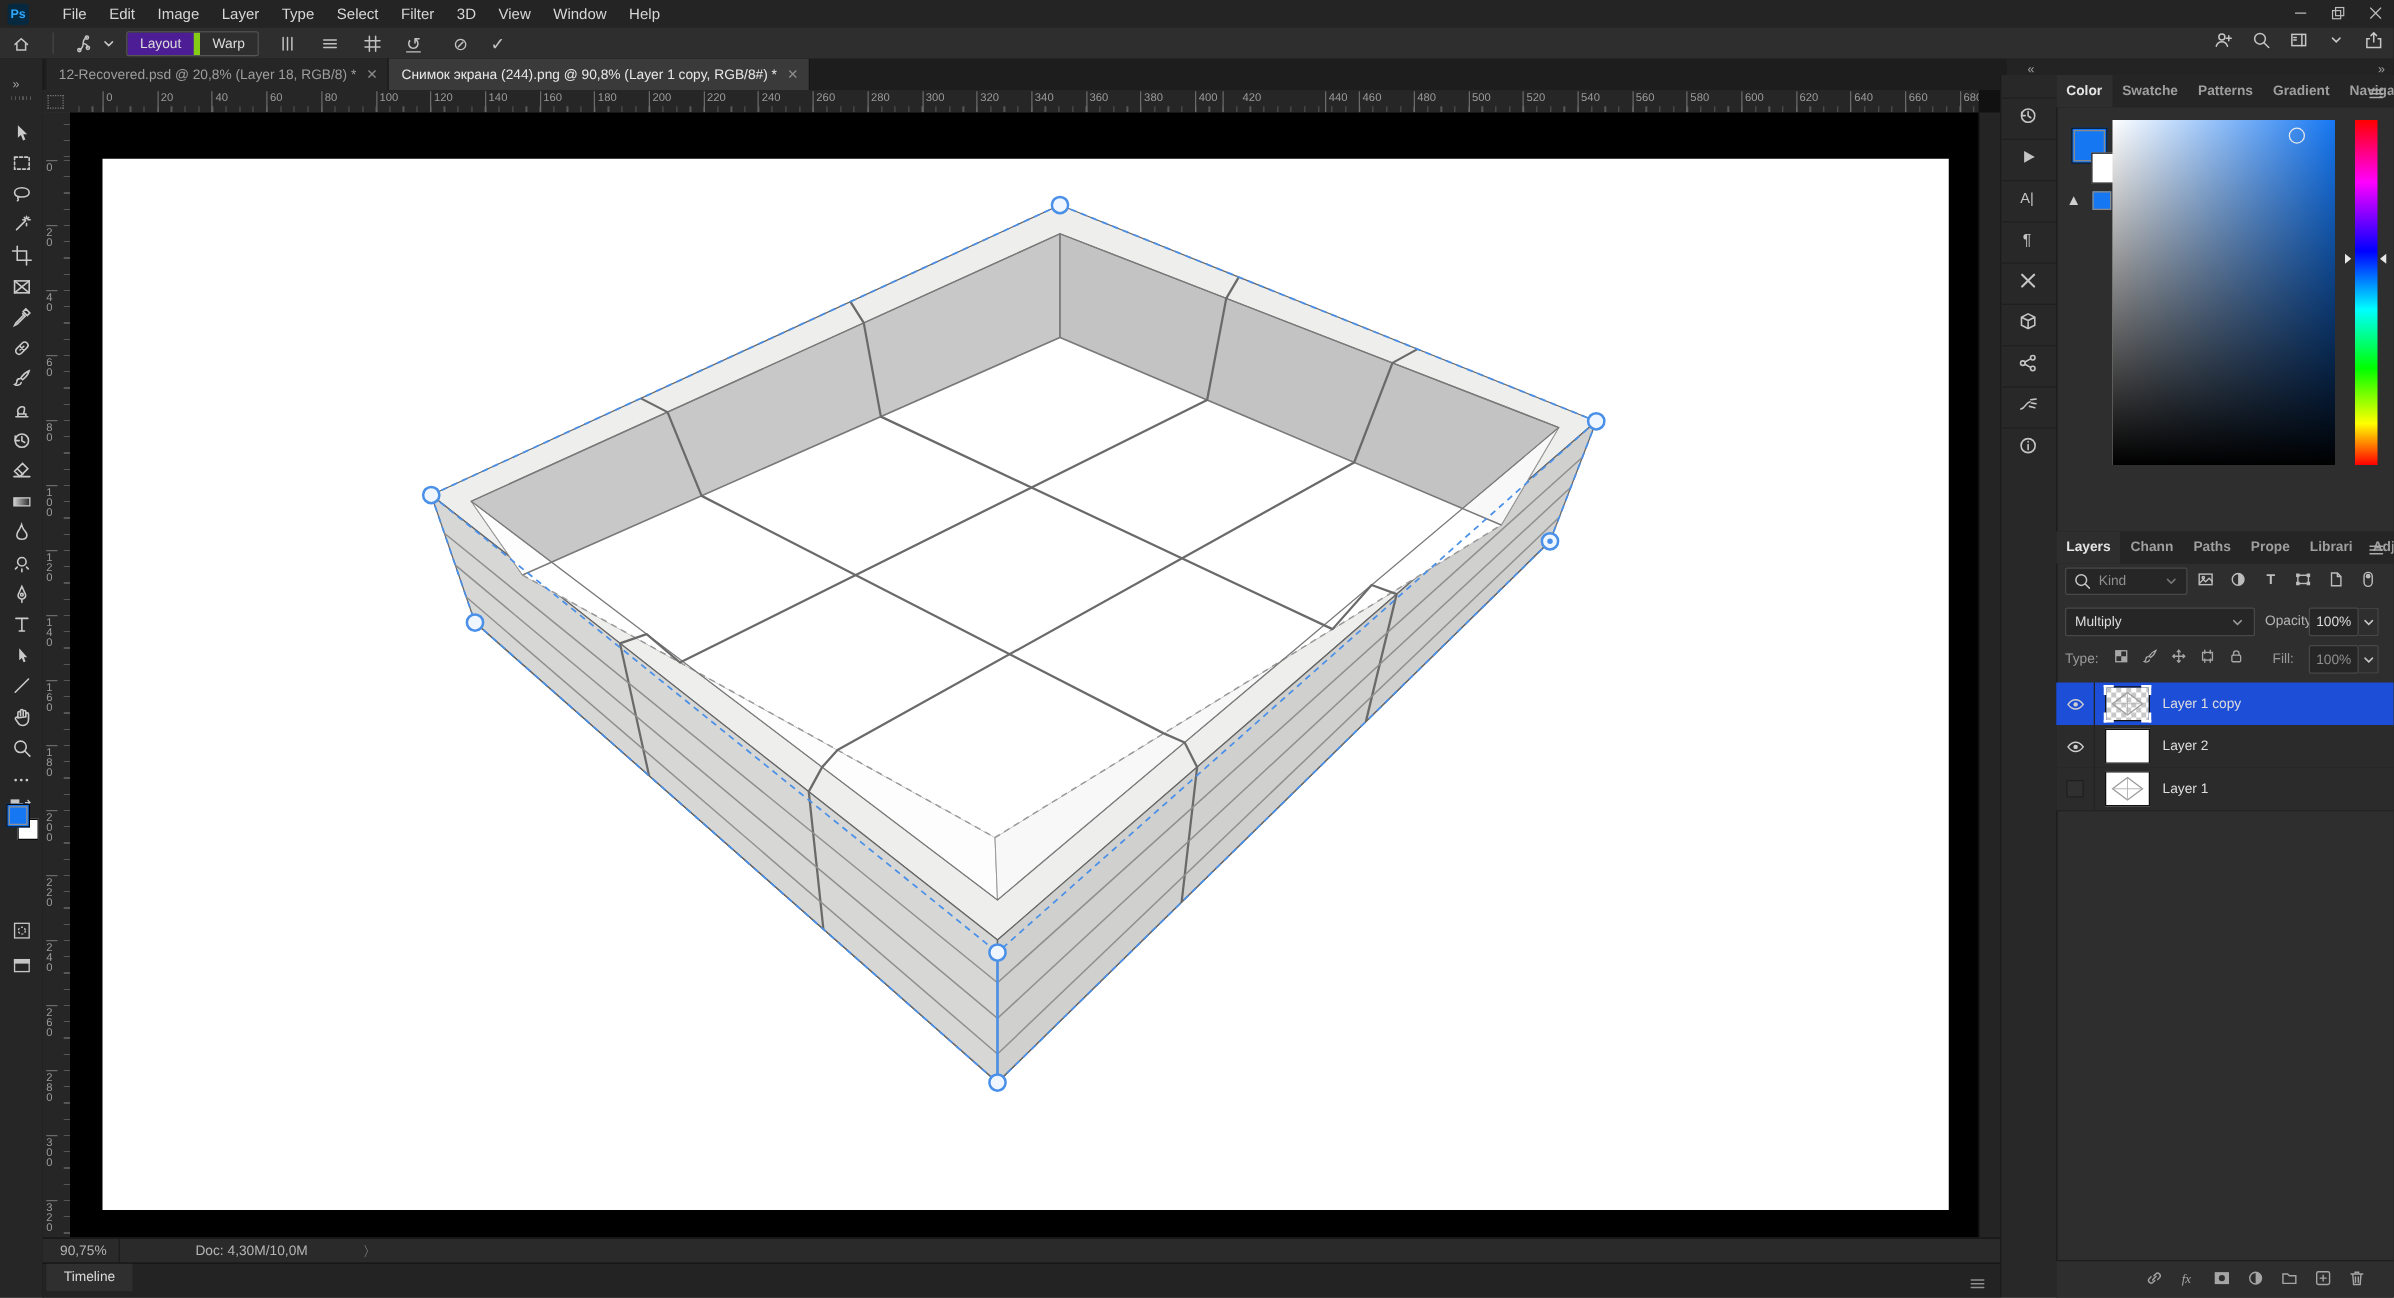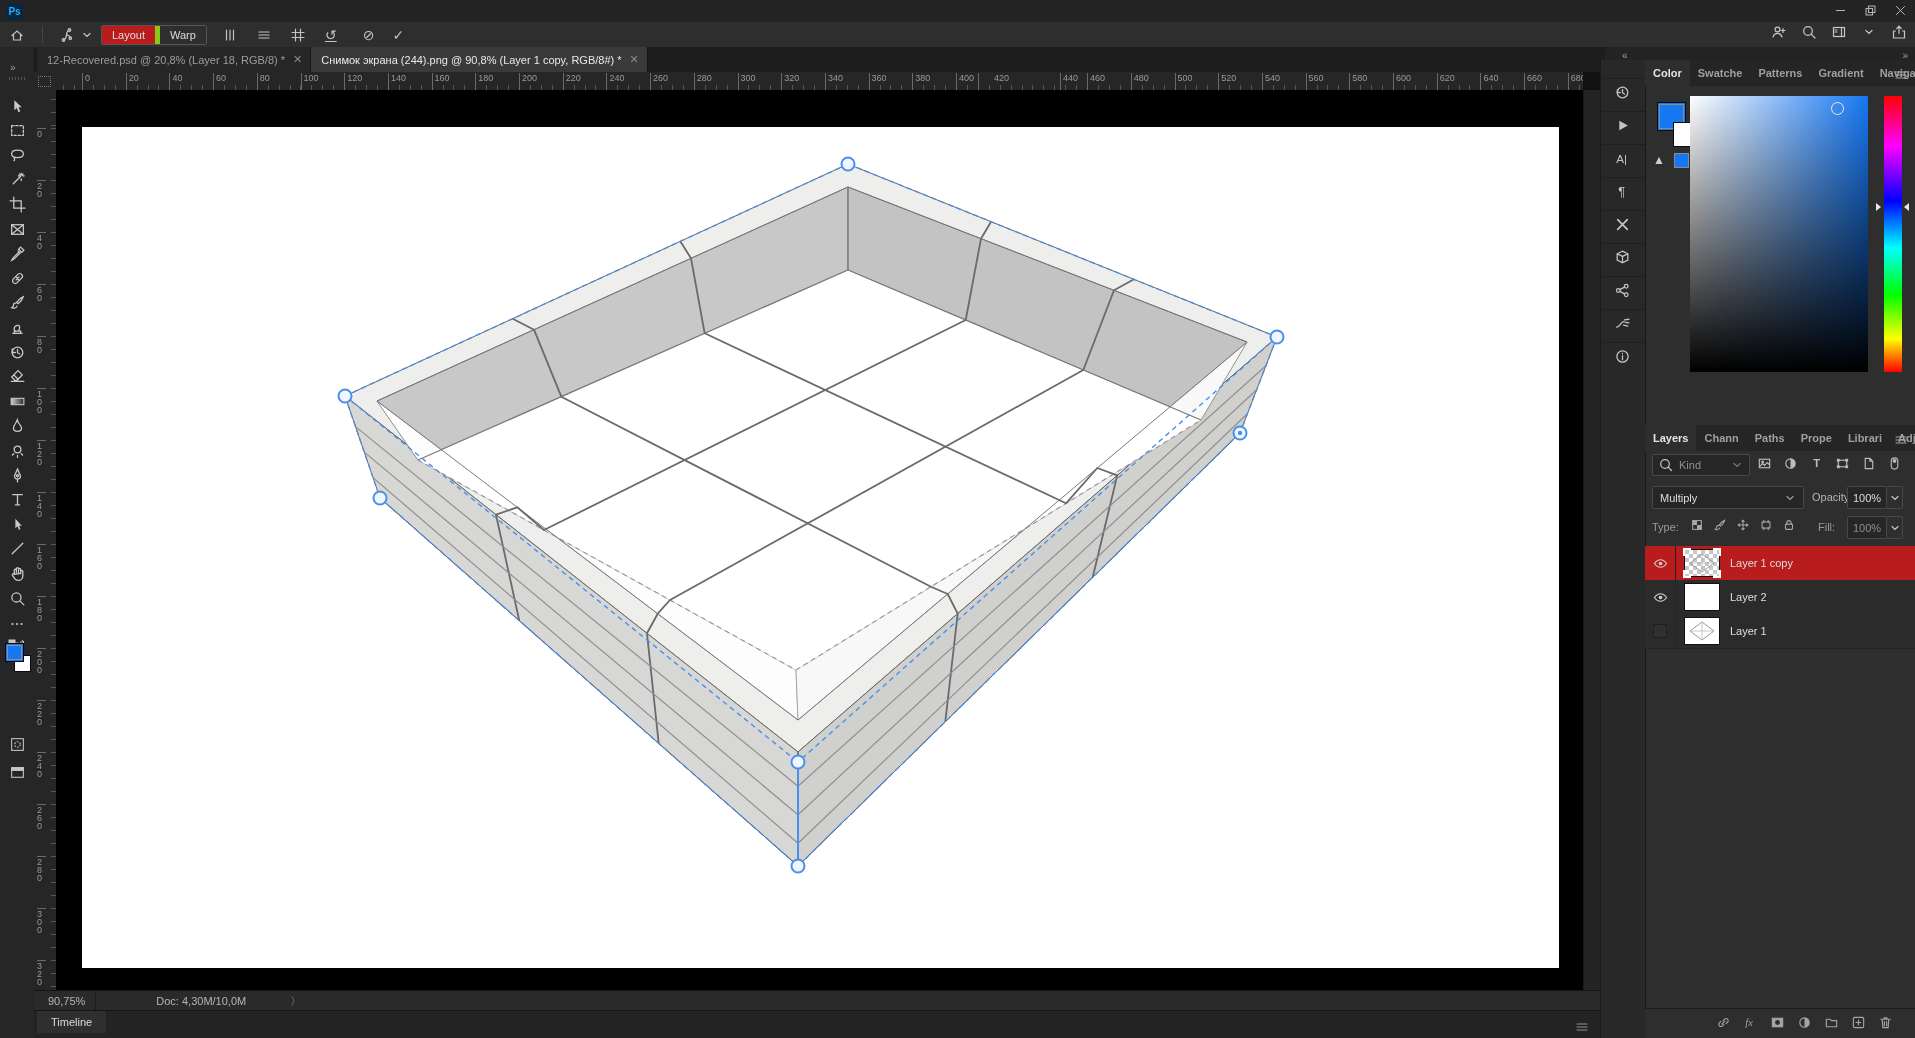--- a/index.html
+++ b/index.html
@@ -12,21 +12,21 @@
   #menubar{left:0;top:0;width:1915px;height:22px;background:#242424;display:flex;align-items:center;border-bottom:1px solid #1b1b1b;}
   #ps-logo{width:17px;height:17px;margin:0 18px 0 6px;background:#06293f;color:#31a8ff;font-size:10px;font-weight:bold;
            display:flex;align-items:center;justify-content:center;border-radius:3px;}
   .menu-item{padding:0 9px;height:22px;display:flex;align-items:center;color:#d6d6d6;font-size:12px;cursor:default;}
   #win-controls{position:absolute;right:0;top:0;height:20px;display:flex;}
   .win-btn{width:30px;height:20px;display:flex;align-items:center;justify-content:center;color:#bbb;}
   #optionsbar{left:0;top:22px;width:1915px;height:25px;background:#2e2e2e;border-bottom:1px solid #191919;display:flex;align-items:center;}
   .opt-sep{width:1px;height:17px;background:#454545;margin:0 8px;}
   .seg-group{display:flex;border:1px solid #565656;border-radius:2px;overflow:hidden;margin:0 6px;}
   .seg-btn{padding:1px 10px;font-size:11px;height:16px;display:flex;align-items:center;color:#ddd;background:#2e2e2e;}
-  .seg-btn.active{background:#b91c1c;border-right:5px solid #84cc16;}
+  .seg-btn.active{background:#4c1d95;border-right:5px solid #84cc16;}
   .opt-icon{margin:0 9px;color:#c2c2c2;}
   .opt-glyph{font-size:14px;color:#c2c2c2;margin:0 10px;}
   #opt-right{position:absolute;right:8px;top:24px;display:flex;align-items:center;gap:14px;}
   
   #tabbar{left:0;top:47px;width:1605px;height:25px;background:#1d1d1d;display:flex;align-items:flex-end;padding-left:37px;box-sizing:border-box;}
   .doc-tab{height:25px;display:flex;align-items:center;padding:0 8px 0 10px;font-size:11px;white-space:nowrap;
            background:#262626;color:#9d9d9d;border-right:1px solid #161616;}
   .doc-tab.active{background:#3a3a3a;color:#e8e8e8;}
   .tab-close{margin-left:8px;color:#8a8a8a;font-size:11px;}
   #dockhead{left:1605px;top:47px;width:310px;height:25px;background:#232323;}
@@ -86,21 +86,21 @@
   #blend-chevron{margin-left:auto;margin-right:5px;color:#999;}
   #opacity-label{left:1812px;top:491px;font-size:11px;color:#b5b5b5;}
   .val-box{position:absolute;height:23px;background:#262626;border:1px solid #484848;border-radius:2px;display:flex;align-items:center;
            justify-content:center;font-size:11px;color:#dcdcdc;box-sizing:border-box;}
   .val-chevron{position:absolute;height:23px;width:16px;border:1px solid #484848;border-left:none;border-radius:0 2px 2px 0;
            display:flex;align-items:center;justify-content:center;color:#999;box-sizing:border-box;}
   #lock-label{left:1652px;top:521px;font-size:11px;color:#9a9a9a;}
   .lock-icon{position:absolute;top:518px;color:#a8a8a8;}
   #fill-label{left:1818px;top:521px;font-size:11px;color:#9a9a9a;}
   .layer-row{position:absolute;left:1645px;width:270px;height:34px;background:#2b2b2b;border-bottom:1px solid #232323;display:flex;align-items:center;}
-  .layer-row.selected{background:#b91c1c;}
+  .layer-row.selected{background:#1d4ed8;}
   .eye-well{width:30px;height:34px;display:flex;align-items:center;justify-content:center;color:#cfcfcf;border-right:1px solid #232323;}
   .layer-thumb{width:34px;height:26px;margin-left:8px;position:relative;border:1px solid #111;background:#fff;}
   .thumb-checker{background:conic-gradient(#fff 90deg,#c8c8c8 0 180deg,#fff 0 270deg,#c8c8c8 0) 0 0/8px 8px;}
   .thumb-corner{position:absolute;width:6px;height:6px;}
   .tc-tl{left:-2px;top:-2px;border-left:2px solid #fff;border-top:2px solid #fff;}
   .tc-tr{right:-2px;top:-2px;border-right:2px solid #fff;border-top:2px solid #fff;}
   .tc-bl{left:-2px;bottom:-2px;border-left:2px solid #fff;border-bottom:2px solid #fff;}
   .tc-br{right:-2px;bottom:-2px;border-right:2px solid #fff;border-bottom:2px solid #fff;}
   .layer-name{margin-left:10px;font-size:11px;color:#dedede;}
   #layers-bottom{left:1645px;top:1008px;width:270px;height:30px;background:#2e2e2e;border-top:1px solid #1c1c1c;}
@@ -109,20 +109,33 @@
   #tb-fg{left:5px;top:643px;width:17px;height:17px;border:1px solid #0a0a0a;outline:1px solid #909090;outline-offset:-3px;z-index:2;}
   #tb-bg{left:14px;top:655px;width:15px;height:15px;background:#fff;border:1px solid #0a0a0a;z-index:1;}
   .grip{position:absolute;left:9px;width:16px;height:3px;
         background:repeating-linear-gradient(to right,#555 0 1px,transparent 1px 3px);}
 </style>
 </head>
 <body>
 
 <div id="menubar" class="abs">
   <div id="ps-logo">Ps</div>
+  <div id="menu-items" style="display:flex;">
+      <div class="menu-item">File</div>
+      <div class="menu-item">Edit</div>
+      <div class="menu-item">Image</div>
+      <div class="menu-item">Layer</div>
+      <div class="menu-item">Type</div>
+      <div class="menu-item">Select</div>
+      <div class="menu-item">Filter</div>
+      <div class="menu-item">3D</div>
+      <div class="menu-item">View</div>
+      <div class="menu-item">Window</div>
+      <div class="menu-item">Help</div>
+    </div>
   <div id="win-controls">
       <div class="win-btn">
         <svg width="13" height="13" viewBox="0 0 16 16" fill="none" stroke="currentColor" stroke-width="1.2" stroke-linecap="round">
           <path d="M3 8h10"></path>
         </svg>
       </div>
       <div class="win-btn">
         <svg width="13" height="13" viewBox="0 0 16 16" fill="none" stroke="currentColor" stroke-width="1.2" stroke-linecap="round">
           <rect x="5.5" y="2.5" width="8" height="8"></rect>
           <rect x="2.5" y="5.5" width="8" height="8"></rect>

